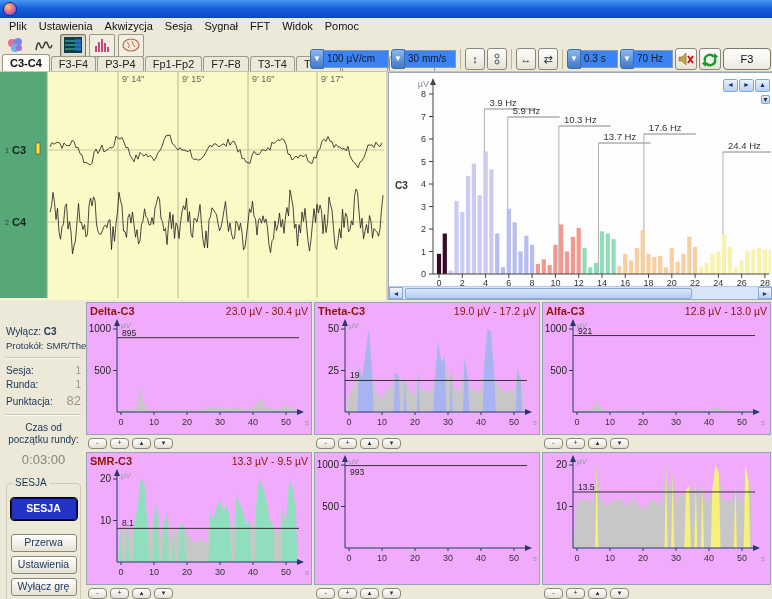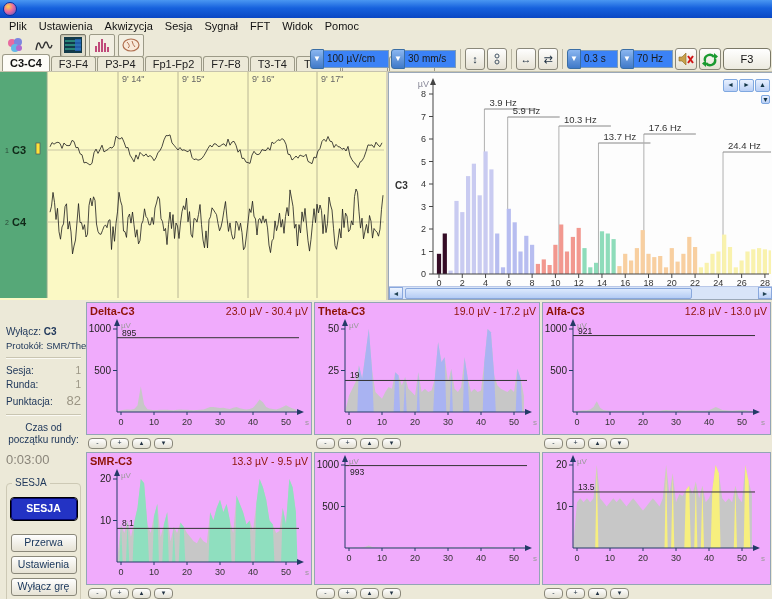--- a/index.html
+++ b/index.html
@@ -60,21 +60,21 @@
     border:1px solid #89a8dd;border-radius:2px;box-sizing:border-box;}
 
   
   .bottom{height:299px;display:flex;background:#ece9d8;}
   .sidebar{width:85px;height:299px;box-sizing:border-box;padding:26px 4px 0 6px;color:#21395c;}
   .side-row{display:flex;justify-content:space-between;align-items:baseline;margin-bottom:3px;font-size:10px;white-space:nowrap;}
   .side-val{color:#9b9584;}
   .side-val.big{font-size:13px;}
   .divider{border-top:1px solid #c9c5b1;border-bottom:1px solid #fbfaf4;margin:6px 0;}
   .time-block{text-align:center;font-size:10px;margin-top:4px;line-height:12px;}
-  .time-value{font-size:13px;color:#8a857a;margin-top:6px;}
+  .time-value{text-align:center;font-size:13px;color:#8a857a;margin-top:6px;}
   .sesja{border:1px solid #cdc9b5;border-radius:4px;margin-top:16px;padding:6px 3px 8px 3px;position:relative;}
   .sesja-legend{position:absolute;top:-7px;left:5px;background:#ece9d8;padding:0 3px;font-size:10px;color:#21395c;}
   .sbt{display:block;width:64px;margin:0 auto 4px auto;height:16px;font-size:10.5px;color:#16345a;
     background:linear-gradient(#fefefe,#e6e2d4);border:1px solid #8a887a;border-radius:3px;
     text-align:center;line-height:15px;}
   .sbt.stop{height:20px;line-height:19px;background:#2333c4;color:#fff;border:1px solid #05056e;
     outline:1px solid #000;margin-top:8px;margin-bottom:14px;font-weight:bold;}
 
   
   .charts{display:grid;grid-template-columns:228px 228px 231px;grid-template-rows:150px 149px;}

